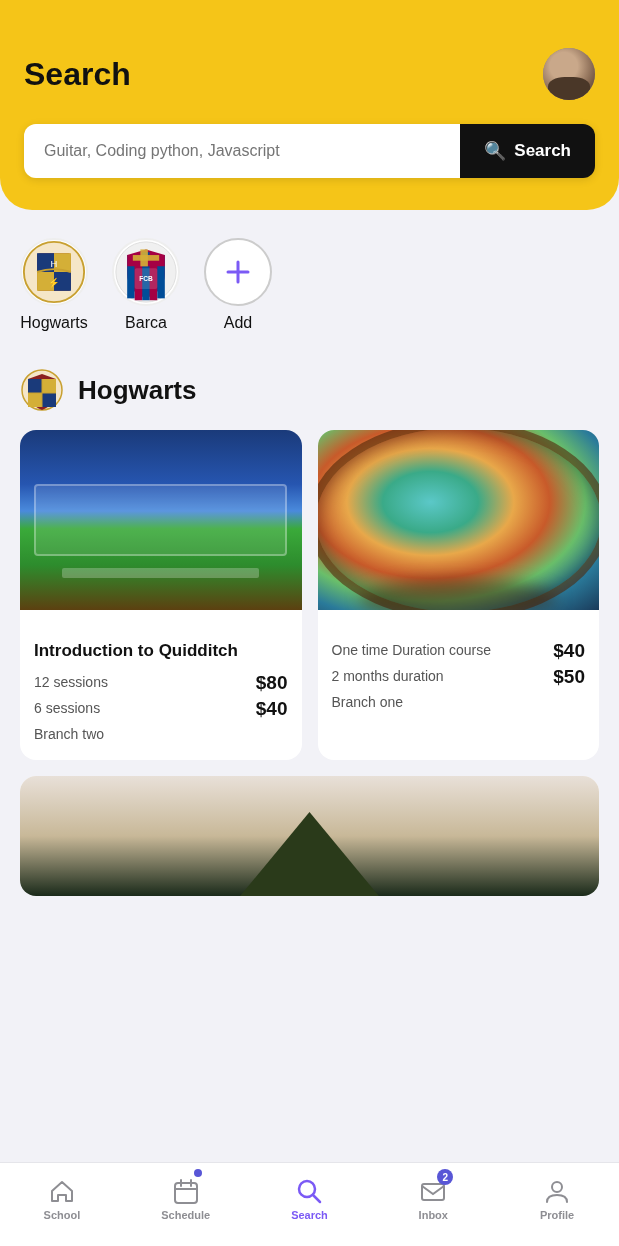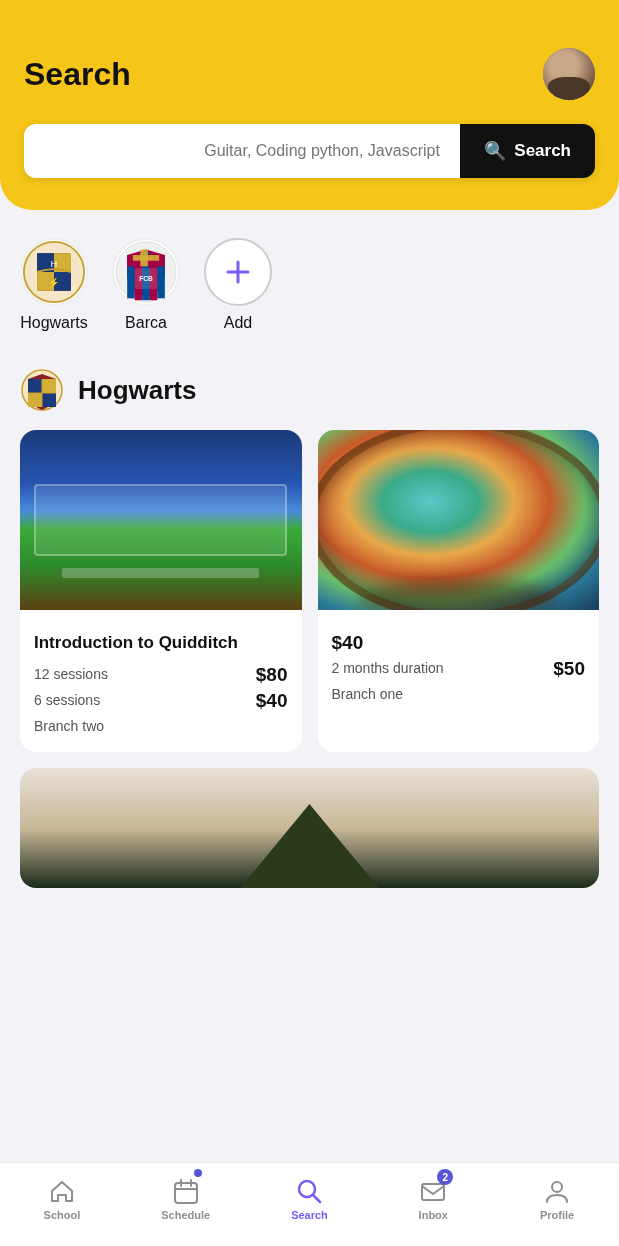--- a/index.html
+++ b/index.html
@@ -66,21 +66,20 @@
     }
 
     .search-input {
       flex: 1;
       padding: 18px 20px;
       font-size: 16px;
       border: none;
       outline: none;
       background: #fff;
       color: #aaa;
-      text-align: right;
     }
 
     .search-btn {
       background: #111;
       color: #fff;
       border: none;
       padding: 0 24px;
       font-size: 17px;
       font-weight: 600;
       cursor: pointer;
@@ -256,21 +255,21 @@
     .plant-img::before {
       content: '';
       position: absolute;
       bottom: 0; left: 30%;
       width: 40%; height: 70%;
       background: #2a3a1a;
       clip-path: polygon(50% 0%, 20% 100%, 80% 100%);
     }
 
     .card-body {
-      padding: 22px 14px 18px;
+      padding: 30px 14px 18px;
     }
 
     .card-title {
       font-size: 17px;
       font-weight: 800;
       color: #111;
       margin-bottom: 10px;
       line-height: 1.3;
     }
 
@@ -488,20 +487,21 @@
             <span class="card-price"><strong>$40</strong></span>
           </div>
           <div class="card-branch">Branch two</div>
         </div>
       </div>
 
       <div class="card">
         <div class="globe-img"></div>
         <div class="card-body">
           <div class="card-row">
+            <span class="card-detail">One time Duration course</span>
             <span class="card-price">$40</span>
           </div>
           <div class="card-row">
             <span class="card-detail">2 months duration</span>
             <span class="card-price">$50</span>
           </div>
           <div class="card-branch">Branch one</div>
         </div>
       </div>
 

